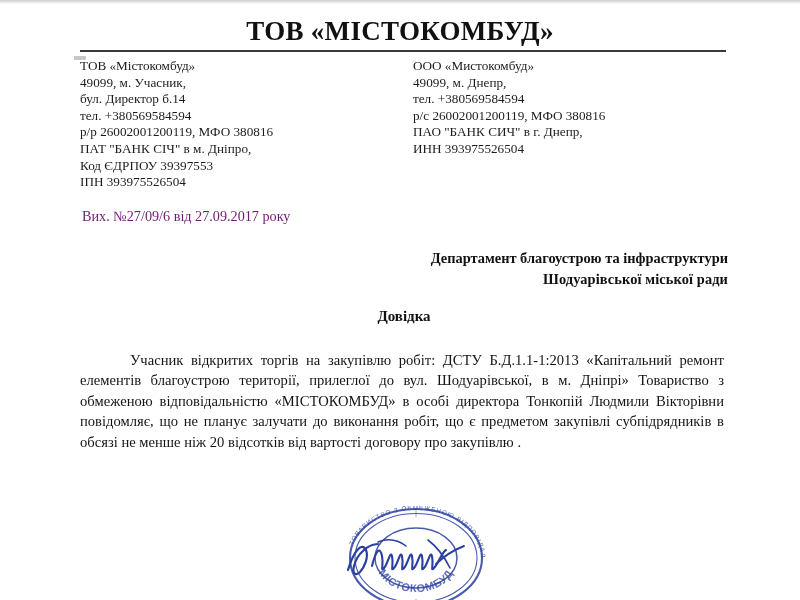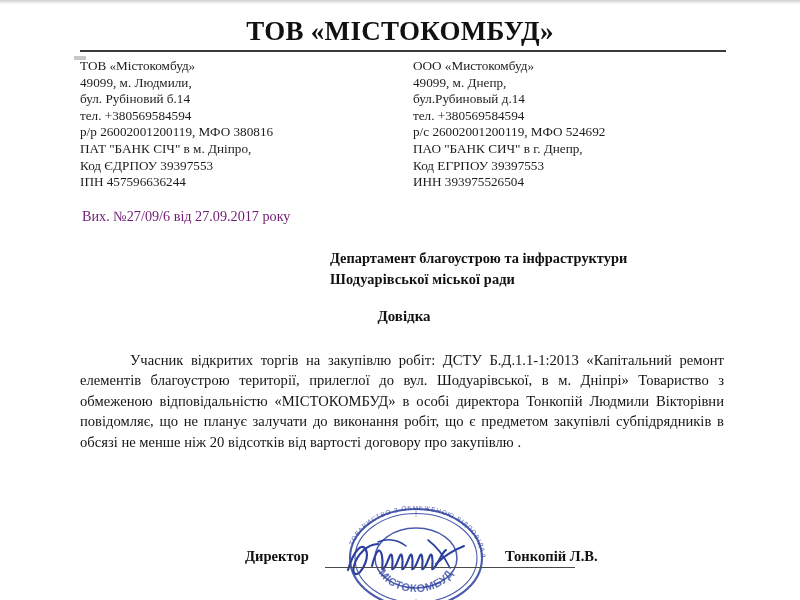--- a/index.html
+++ b/index.html
@@ -88,21 +88,21 @@
     font-size: 14.2px;
     color: #701a75;
   }
 
   
   .addressee {
     position: absolute;
     top: 248px;
     left: 330px;
     width: 398px;
-    text-align: left;
+    text-align: right;
     font-size: 14.4px;
     font-weight: bold;
     line-height: 21px;
     color: #111;
   }
   .addressee .ln2 { letter-spacing: .1px; }
 
   
   .subject {
     position: absolute;
@@ -184,37 +184,35 @@
 <div class="page">
 
   <div class="doc-title">ТОВ «МІСТОКОМБУД»</div>
 
   <div class="rule"></div>
 
   <div class="requisites">
 
     <div class="req-col left">
       <div class="req-line">ТОВ «Містокомбуд»</div>
-      <div class="req-line">49099, м. Людмили,</div>
-      <div class="req-line">бул. Рубіновий б.14</div>
+      <div class="req-line">49099, м. Учасник,</div>
+      <div class="req-line">бул. Директор б.14</div>
       <div class="req-line">тел. +380569584594</div>
       <div class="req-line">р/р 26002001200119, МФО  380816</div>
       <div class="req-line">ПАТ "БАНК СІЧ" в м. Дніпро,</div>
       <div class="req-line">Код ЄДРПОУ 39397553</div>
-      <div class="req-line">ІПН 457596636244</div>
+      <div class="req-line">ІПН 393975526504</div>
     </div>
 
     <div class="req-col right">
       <div class="req-line">ООО «Мистокомбуд»</div>
       <div class="req-line">49099, м. Днепр,</div>
-      <div class="req-line">бул.Рубиновый д.14</div>
       <div class="req-line">тел. +380569584594</div>
-      <div class="req-line">р/с 26002001200119, МФО  524692</div>
+      <div class="req-line">р/с 26002001200119, МФО  380816</div>
       <div class="req-line">ПАО "БАНК СИЧ" в г. Днепр,</div>
-      <div class="req-line">Код ЕГРПОУ 39397553</div>
       <div class="req-line">ИНН 393975526504</div>
     </div>
 
   </div>
 
   <div class="outgoing">Вих. №27/09/6 від 27.09.2017 року</div>
 
   <div class="addressee">
     <div class="ln1">Департамент благоустрою та інфраструктури</div>
     <div class="ln2">Шодуарівської міської ради</div>
@@ -258,19 +256,14 @@
                  C 76,58 78,44 80,50 C 82,60 78,66 82,62 C 86,58 88,44 90,50
                  C 92,60 88,66 92,62 C 96,58 98,44 100,50 C 102,60 98,66 102,62
                  C 106,58 110,46 114,44" stroke-width="2.1"></path>
         <path d="M 104,58 C 112,50 122,44 132,40" stroke-width="1.9"></path>
         <path d="M 96,34 C 104,40 112,50 118,62" stroke-width="1.6"></path>
         <path d="M 46,36 C 56,32 66,34 74,40" stroke-width="1.5"></path>
       </g>
     </svg>
   </div>
 
-  <div class="signature-row">
-    <span class="sig-role">Директор</span>
-    <span class="sig-line"></span>
-    <span class="sig-name">Тонкопій Л.В.</span>
-  </div>
 
 </div>
 
 </body></html>

